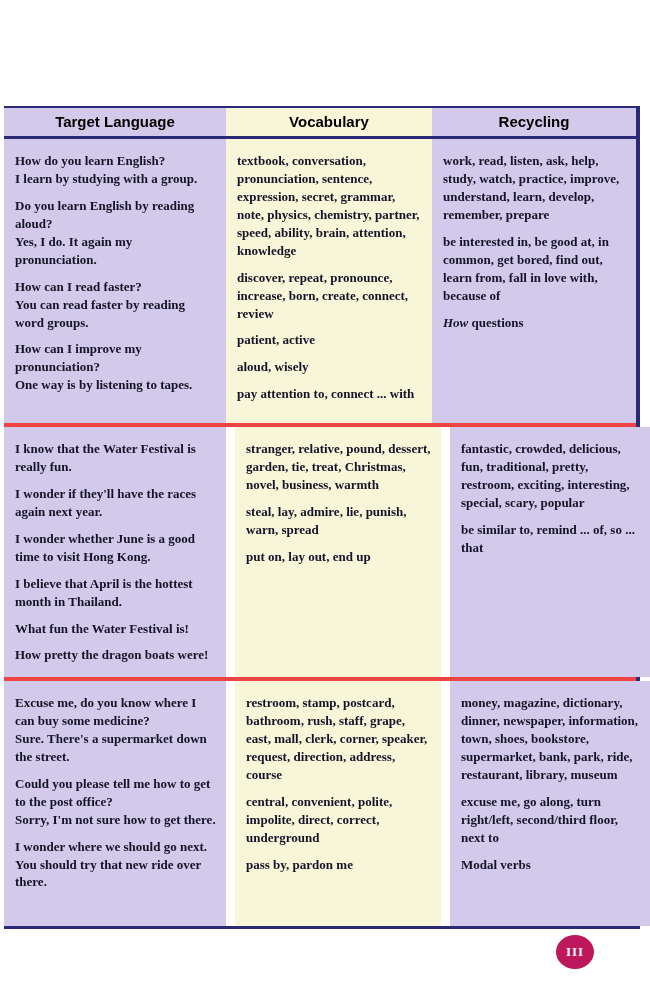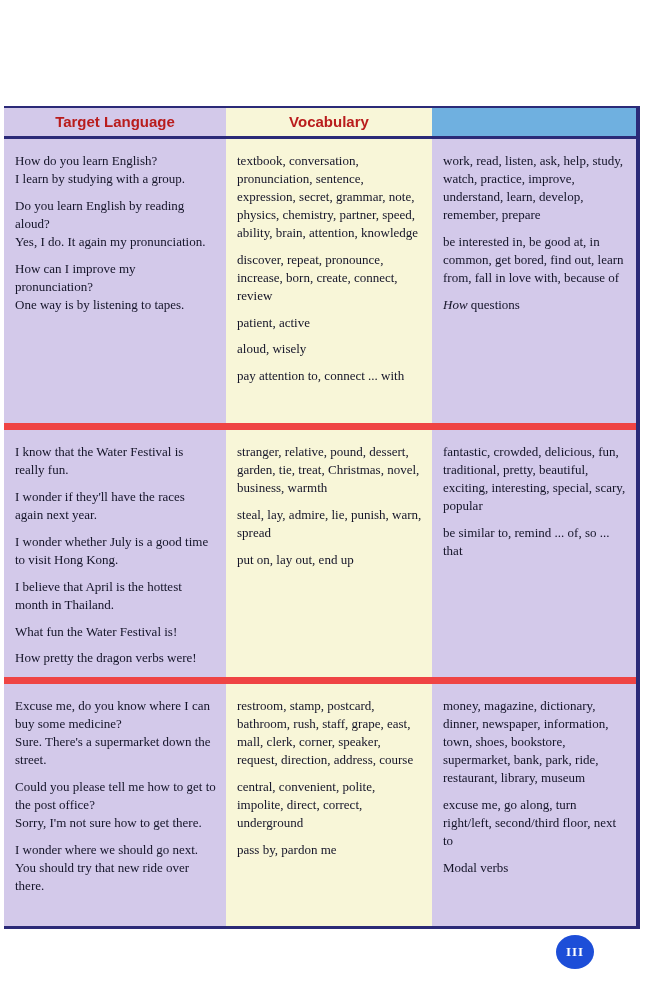--- a/index.html
+++ b/index.html
@@ -22,49 +22,49 @@
     display: grid;
     grid-template-columns: 222px 206px 204px;
     background: #6fb0e0;
     border-top: 2px solid #2b2a78;
     border-bottom: 3px solid #2b2a78;
   }
   .th {
     font-family: "Liberation Sans", "DejaVu Sans", sans-serif;
     font-weight: bold;
     font-size: 15px;
-    color: #b91c1c;
+    color: #000000;
     text-align: center;
     padding: 5px 0 6px 0;
   }
   .trow {
     display: grid;
     grid-template-columns: 222px 206px 204px;
   }
-  .trow + .trow { border-top: 7px solid #ef4444; }
+  .trow + .trow { border-top: 4px solid #ef4444; gap: 9px; }
   .trow:nth-child(1) { min-height: 284px; }
   .trow:nth-child(2) { min-height: 254px; }
   .trow:nth-child(3) { min-height: 249px; }
   .tcell {
     padding: 13px 10px 10px 11px;
     font-size: 13px;
     line-height: 1.38;
     color: #141428;
   }
   .col-0, .col-2 { background: #d3c9ea; }
   .col-1 { background: #f8f6d8; }
-  .cell-para { white-space: pre-line; margin: 0 0 9px 0; }
+  .cell-para { white-space: pre-line; margin: 0 0 9px 0; font-weight: bold; }
   .cell-para:last-child { margin-bottom: 0; }
   .page-badge {
     position: absolute;
     left: 556px;
     top: 935px;
     width: 38px;
     height: 34px;
-    background: #1d4ed8;
+    background: #be185d;
     border-radius: 50%;
     display: flex;
     align-items: center;
     justify-content: center;
   }
   .page-badge span {
     color: #ffffff;
     font-weight: bold;
     font-size: 13px;
     letter-spacing: 1px;
@@ -74,61 +74,64 @@
 </head>
 <body>
 
 <div class="page">
 
   <div class="seq-table">
 
     <div class="thead">
       <div class="th col-0">Target Language</div>
       <div class="th col-1">Vocabulary</div>
+      <div class="th col-2">Recycling</div>
     </div>
 
     <div class="tbody">
         <div class="trow">
           <div class="tcell col-0">
             <p class="cell-para">How do you learn English?
 I learn by studying with a group.</p>
             <p class="cell-para">Do you learn English by reading aloud?
 Yes, I do. It again my pronunciation.</p>
+            <p class="cell-para">How can I read faster?
+You can read faster by reading word groups.</p>
             <p class="cell-para">How can I improve my pronunciation?
 One way is by listening to tapes.</p>
           </div>
           <div class="tcell col-1">
             <p class="cell-para">textbook, conversation, pronunciation, sentence, expression, secret, grammar, note, physics, chemistry, partner, speed, ability, brain, attention, knowledge</p>
             <p class="cell-para">discover, repeat, pronounce, increase, born, create, connect, review</p>
             <p class="cell-para">patient, active</p>
             <p class="cell-para">aloud, wisely</p>
             <p class="cell-para">pay attention to, connect ... with</p>
           </div>
           <div class="tcell col-2">
             <p class="cell-para">work, read, listen, ask, help, study, watch, practice, improve, understand, learn, develop, remember, prepare</p>
             <p class="cell-para">be interested in, be good at, in common, get bored, find out, learn from, fall in love with, because of</p>
             <p class="cell-para"><i>How</i> questions</p>
           </div>
         </div>
         <div class="trow">
           <div class="tcell col-0">
             <p class="cell-para">I know that the Water Festival is really fun.</p>
             <p class="cell-para">I wonder if they'll have the races again next year.</p>
-            <p class="cell-para">I wonder whether July is a good time to visit Hong Kong.</p>
+            <p class="cell-para">I wonder whether June is a good time to visit Hong Kong.</p>
             <p class="cell-para">I believe that April is the hottest month in Thailand.</p>
             <p class="cell-para">What fun the Water Festival is!</p>
-            <p class="cell-para">How pretty the dragon verbs were!</p>
+            <p class="cell-para">How pretty the dragon boats were!</p>
           </div>
           <div class="tcell col-1">
             <p class="cell-para">stranger, relative, pound, dessert, garden, tie, treat, Christmas, novel, business, warmth</p>
             <p class="cell-para">steal, lay, admire, lie, punish, warn, spread</p>
             <p class="cell-para">put on, lay out, end up</p>
           </div>
           <div class="tcell col-2">
-            <p class="cell-para">fantastic, crowded, delicious, fun, traditional, pretty, beautiful, exciting, interesting, special, scary, popular</p>
+            <p class="cell-para">fantastic, crowded, delicious, fun, traditional, pretty, restroom, exciting, interesting, special, scary, popular</p>
             <p class="cell-para">be similar to, remind ... of, so ... that</p>
           </div>
         </div>
         <div class="trow">
           <div class="tcell col-0">
             <p class="cell-para">Excuse me, do you know where I can buy some medicine?
 Sure. There's a supermarket down the street.</p>
             <p class="cell-para">Could you please tell me how to get to the post office?
 Sorry, I'm not sure how to get there.</p>
             <p class="cell-para">I wonder where we should go next.

